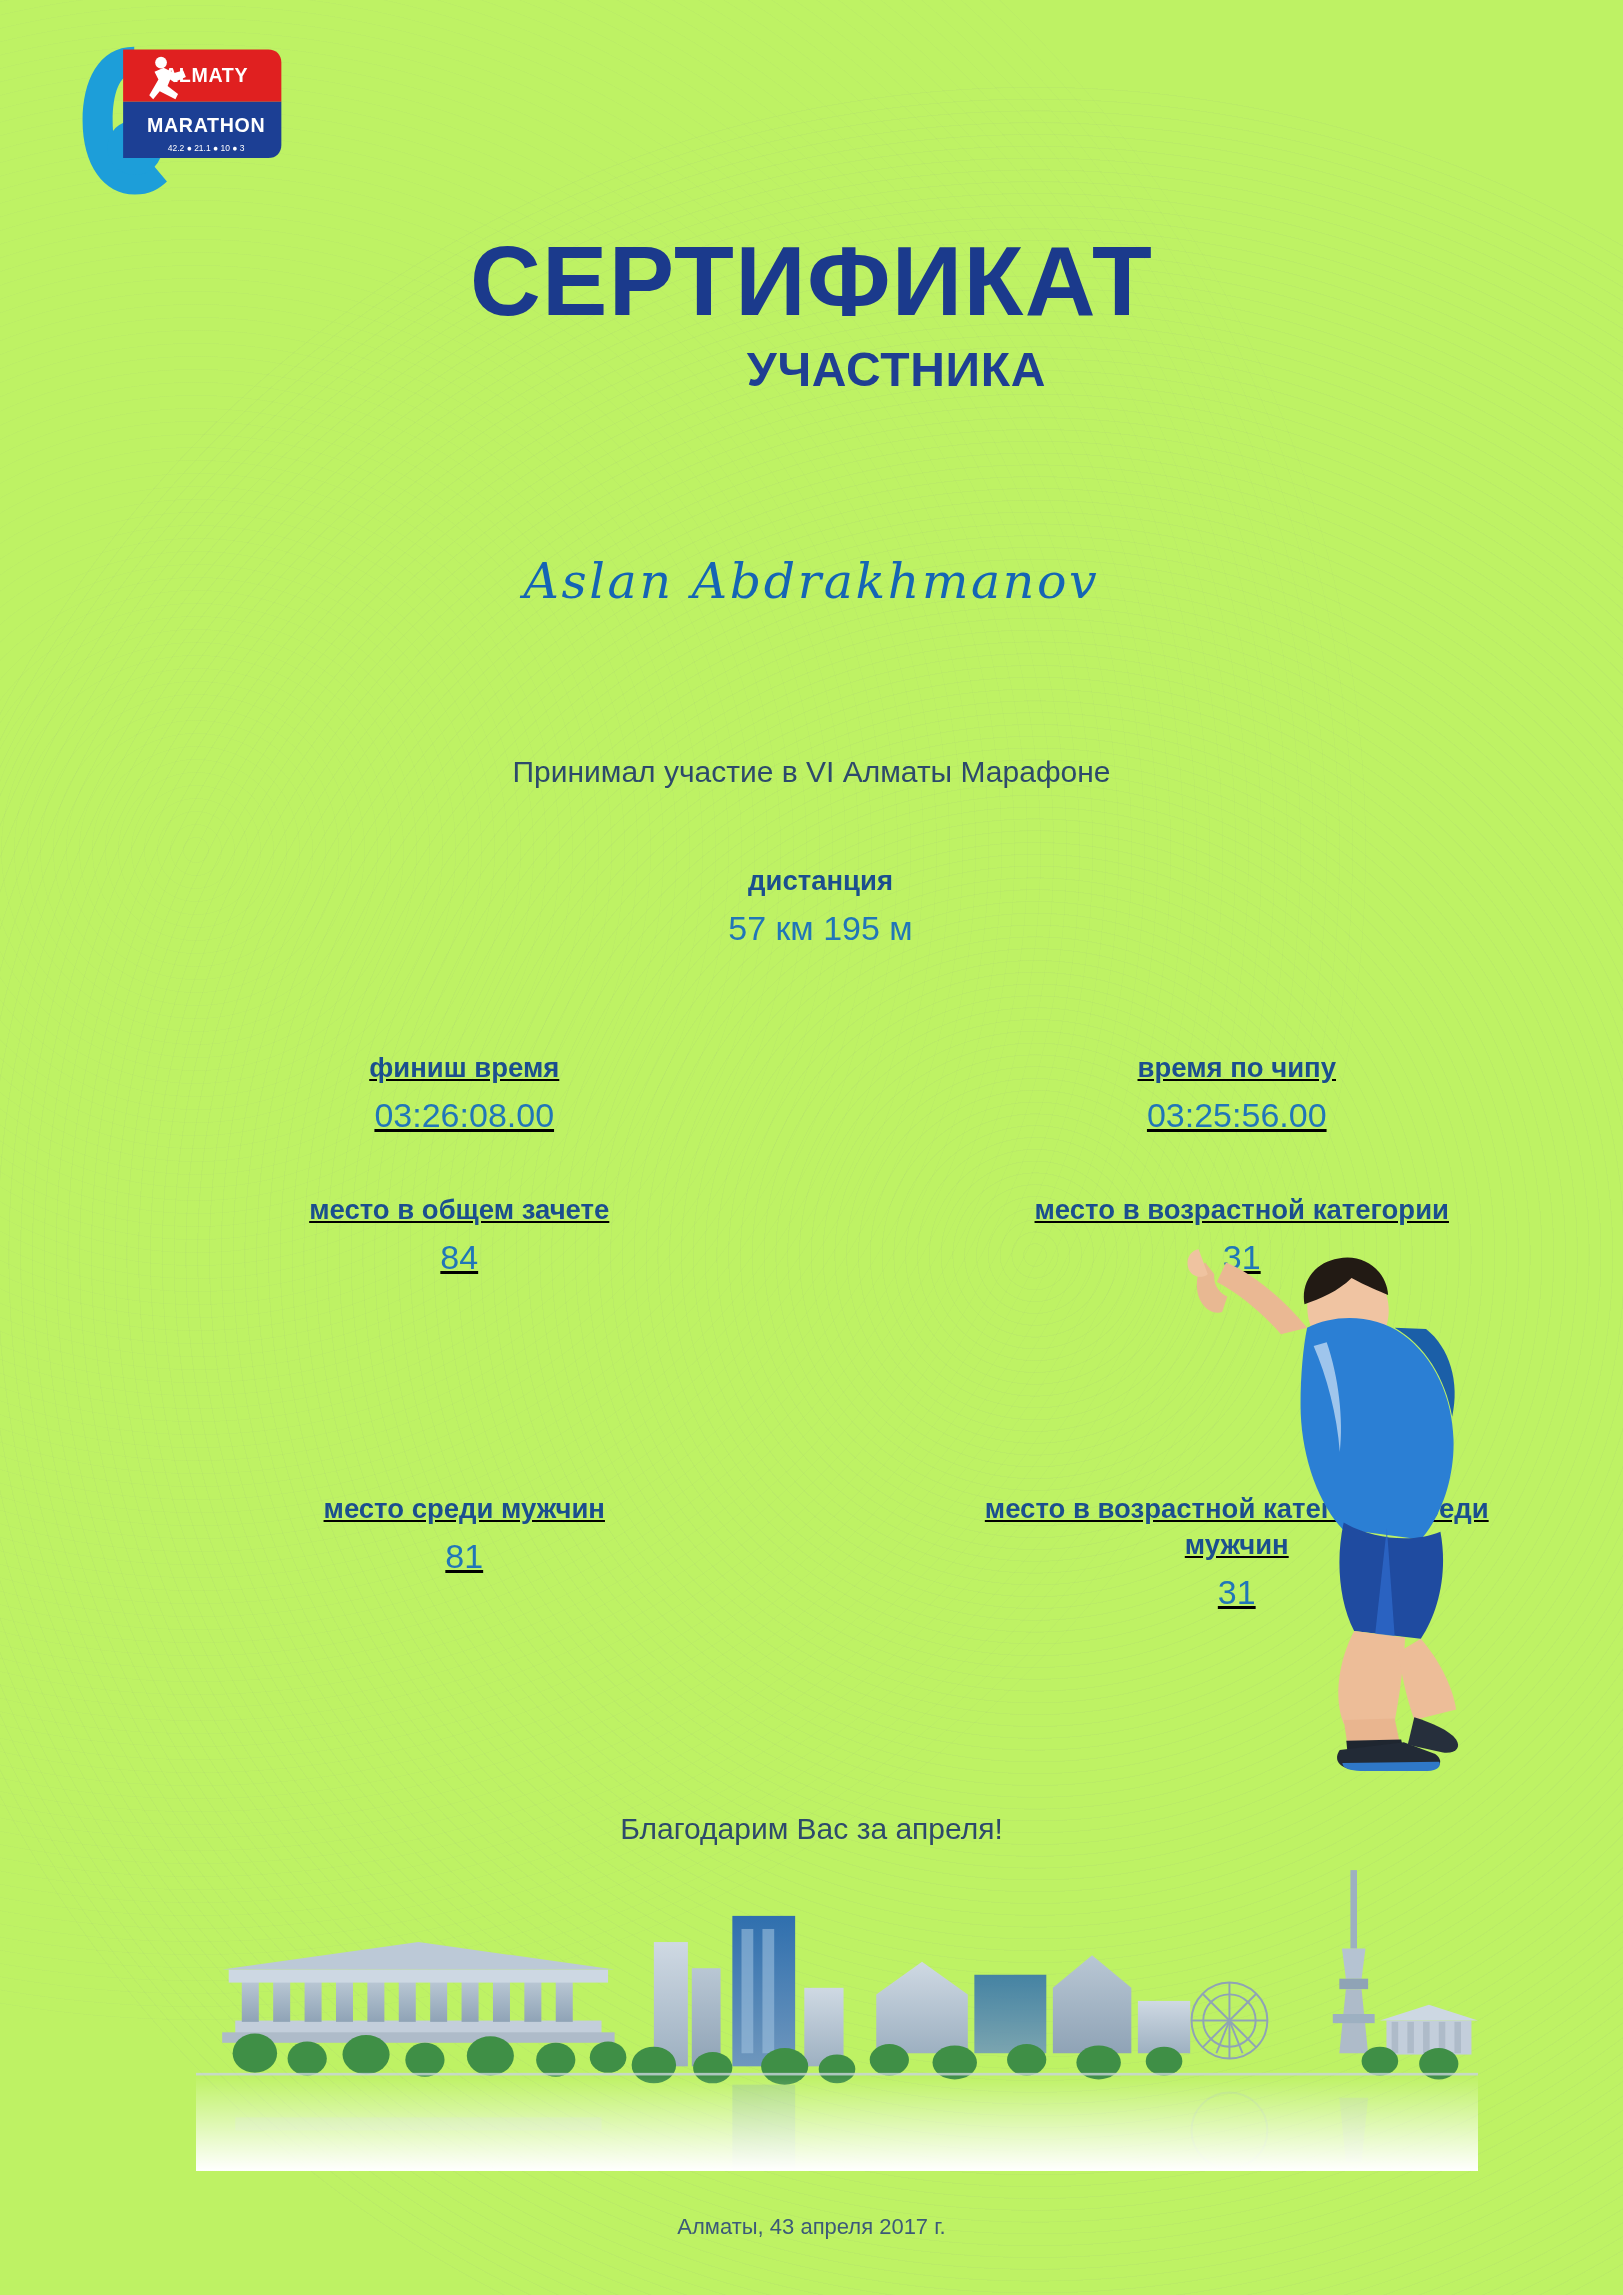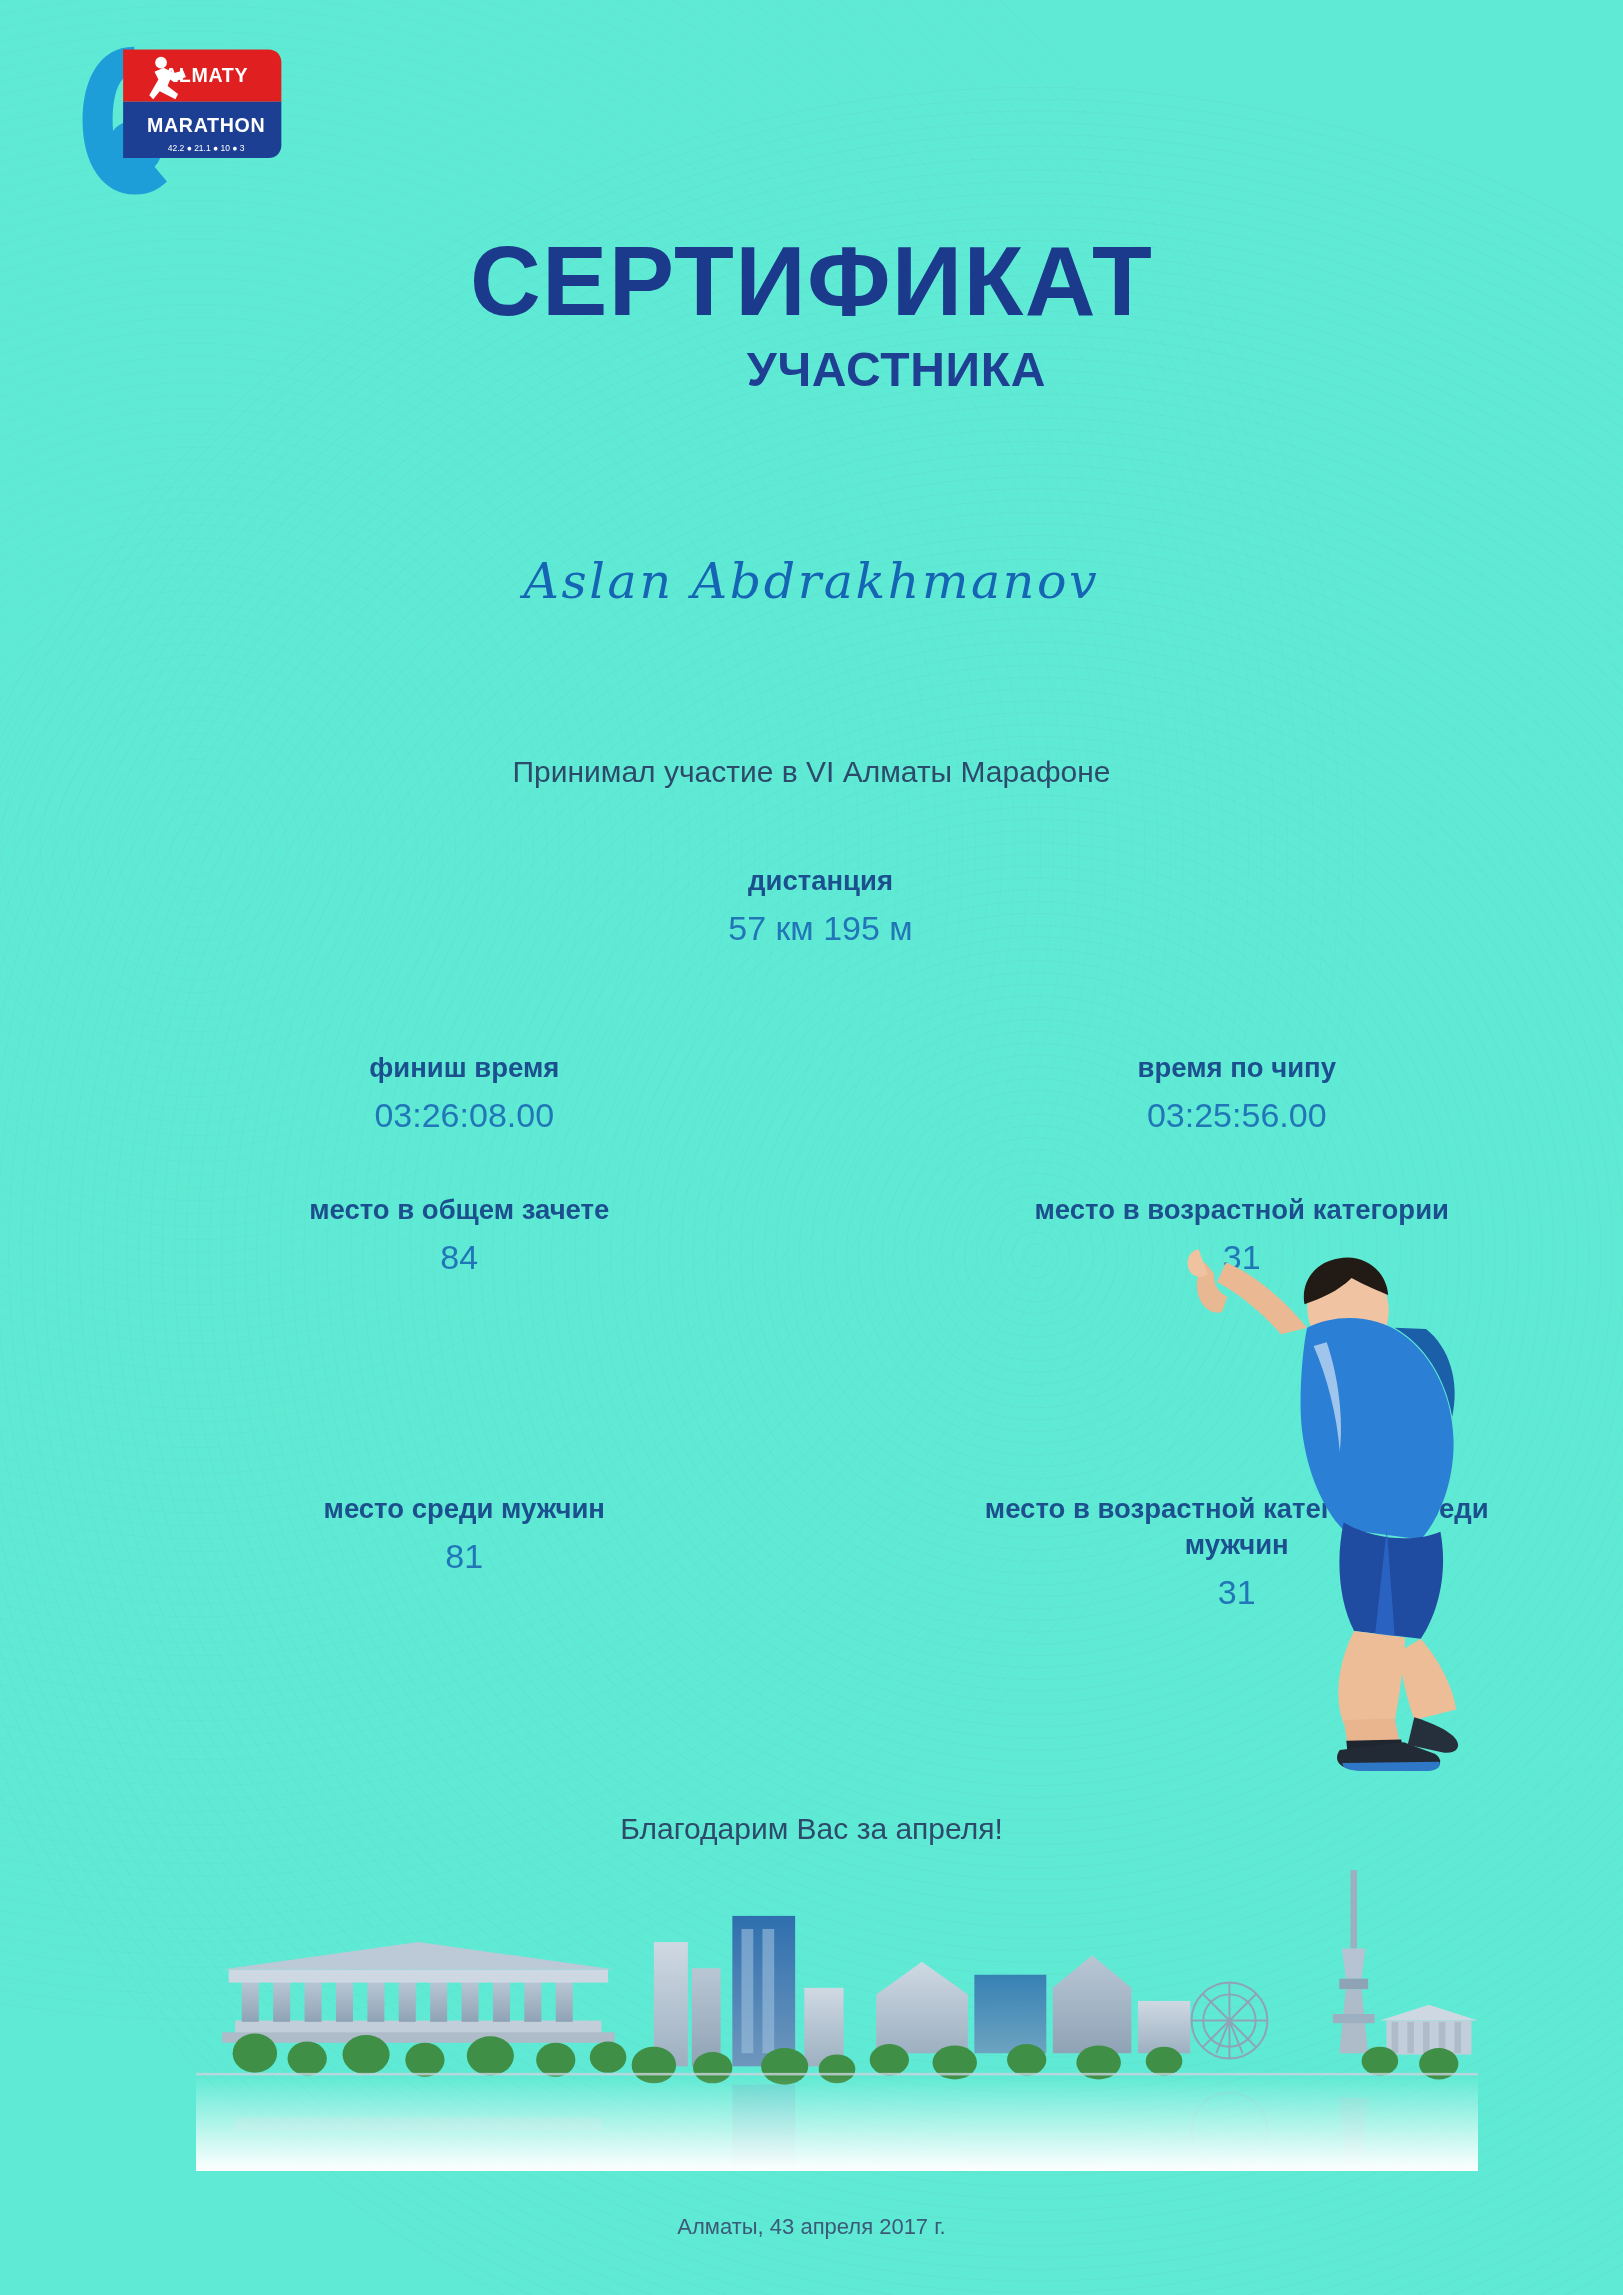--- a/index.html
+++ b/index.html
@@ -7,21 +7,21 @@
     padding: 0;
     background: #ffffff;
   }
   body {
     font-family: "Liberation Sans", sans-serif;
   }
   .page {
     position: relative;
     width: 1623px;
     height: 2295px;
-    background: #5eead4;
+    background: #bef264;
     overflow: hidden;
   }
   
   .bg-arcs {
     position: absolute;
     right: -589px;
     top: 78px;
     width: 2354px;
     height: 2354px;
     border-radius: 50%;
@@ -123,20 +123,21 @@
     color: #2176b8;
     margin-top: 10.5px;
     font-weight: normal;
   }
 
   .row {
     position: absolute;
     left: 0;
     width: 1623px;
     display: flex;
+    text-decoration: underline;
   }
   .col {
     flex: 1;
     text-align: center;
     padding: 0 92px;
     box-sizing: border-box;
   }
   .col.left { padding-left: 170px; }
   .row-time   { top: 1050px; }
   .row-place1 { top: 1192px; gap: 20px; }

